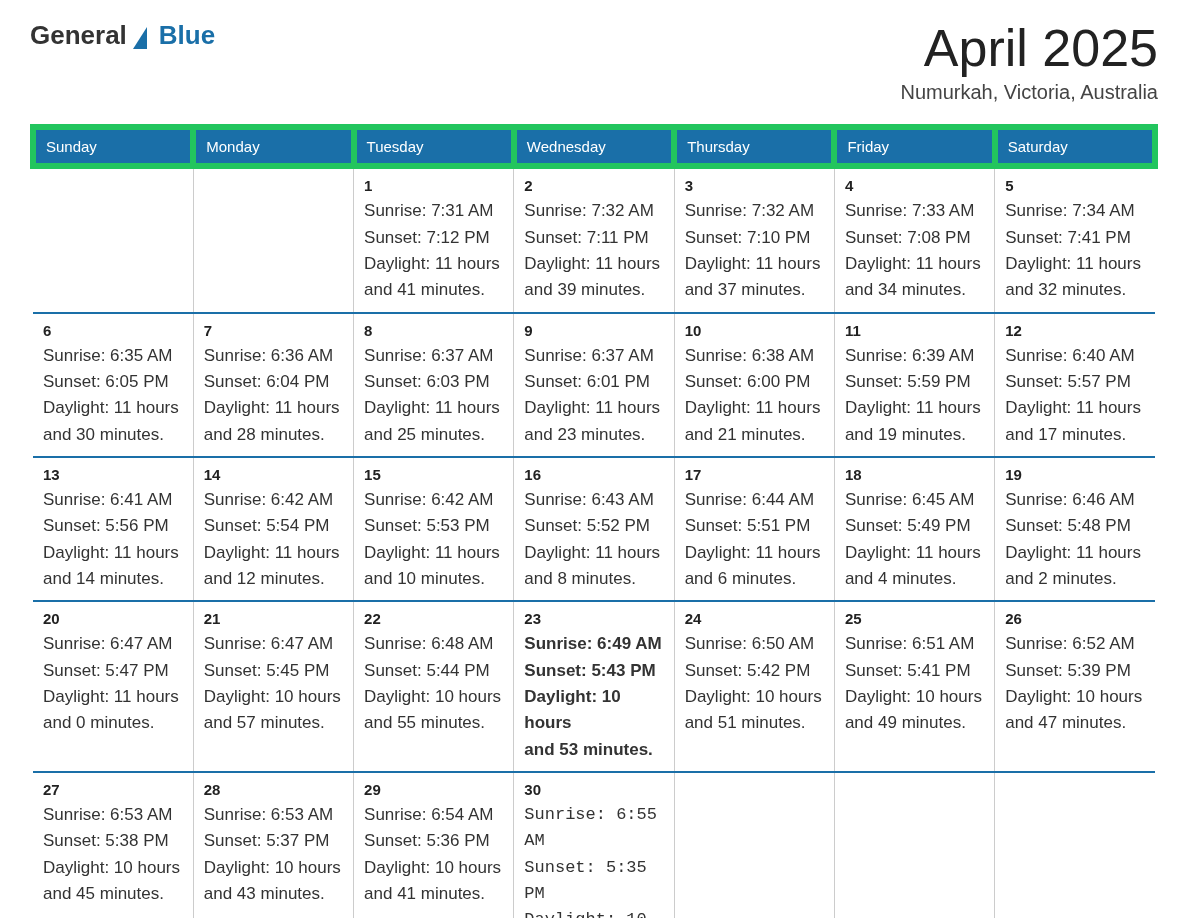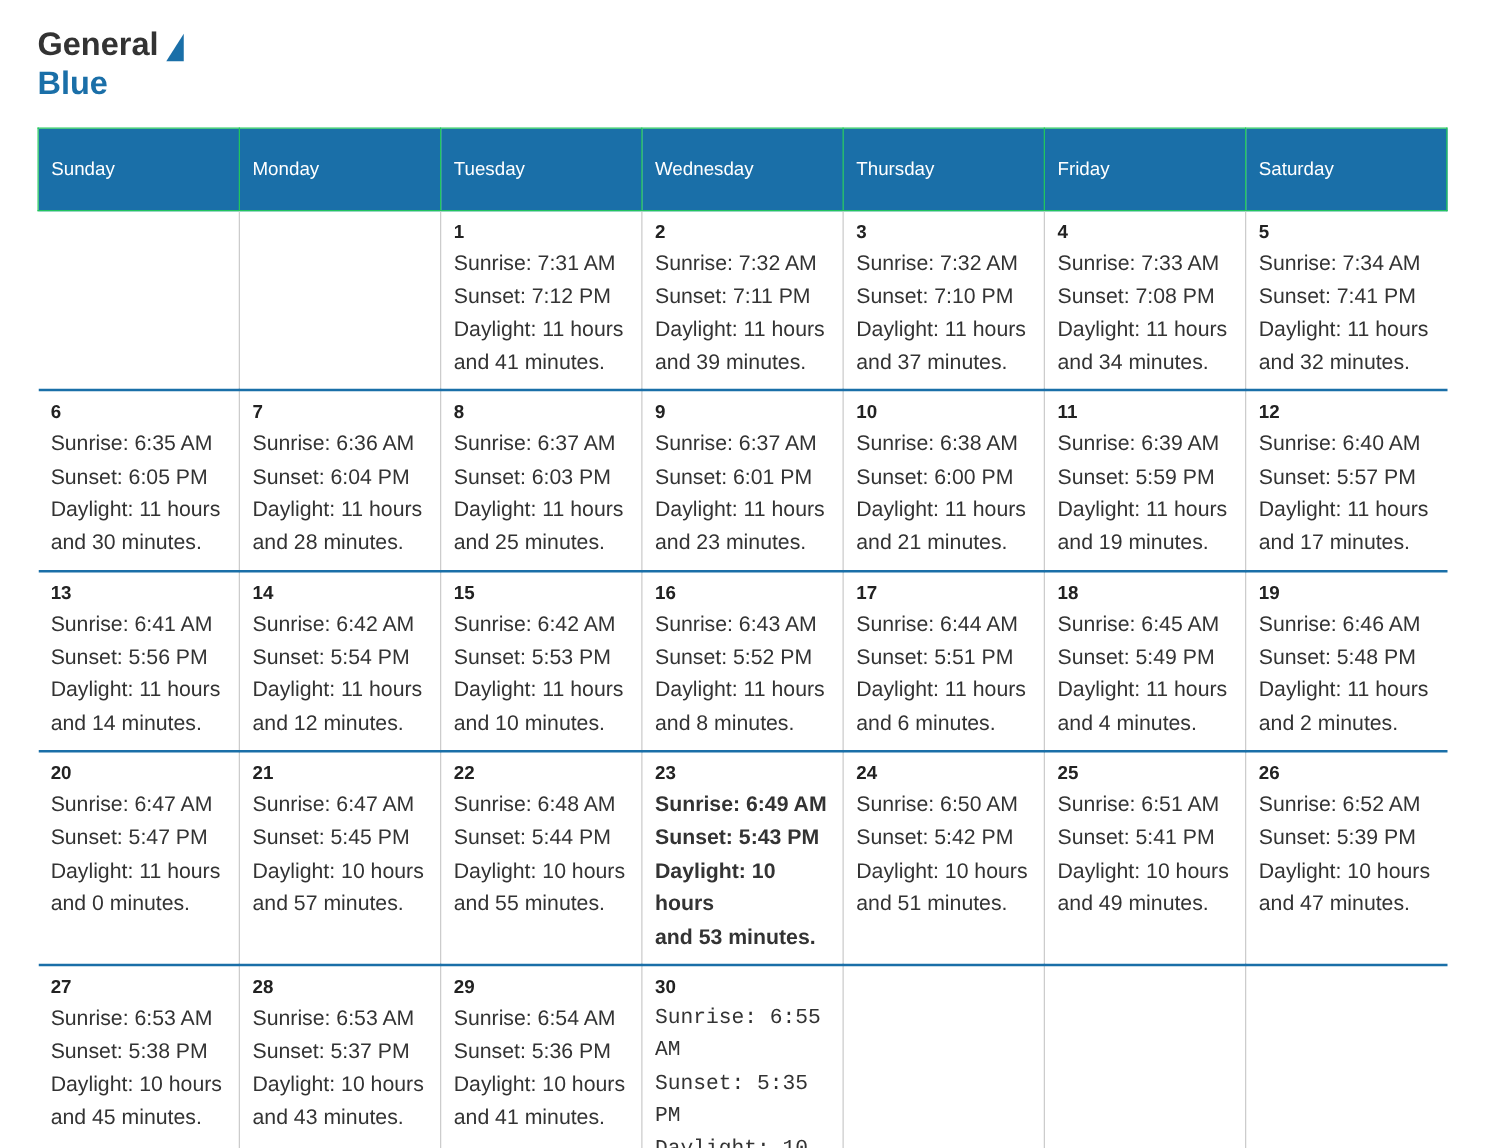--- a/index.html
+++ b/index.html
@@ -11,21 +11,21 @@
       min-height: 918px;
     }
     .header {
       display: flex;
       justify-content: space-between;
       align-items: flex-start;
       margin-bottom: 20px;
     }
     .logo {
       display: flex;
-      flex-direction: column;
+      flex-direction: row;
       align-items: flex-start;
     }
     .logo-top {
       display: flex;
       align-items: center;
       gap: 2px;
     }
     .logo-general {
       font-size: 26px;
       font-weight: bold;
@@ -36,21 +36,21 @@
       height: 0;
       border-left: 14px solid transparent;
       border-bottom: 22px solid #1a6fa8;
       margin-left: 4px;
       margin-top: 4px;
     }
     .logo-blue {
       font-size: 26px;
       font-weight: bold;
       color: #1a6fa8;
-      margin-left: 0;
+      margin-left: 12px;
     }
     .title-section {
       text-align: right;
     }
     .calendar-title {
       font-size: 52px;
       font-weight: normal;
       color: #222;
       line-height: 1.1;
     }
@@ -64,23 +64,23 @@
       border-collapse: collapse;
       table-layout: fixed;
     }
     thead tr {
       background-color: #1a6fa8;
     }
     thead th {
       color: #fff;
       font-size: 15px;
       font-weight: normal;
-      padding: 24px 10px;
+      padding: 8px 10px;
       text-align: left;
-      border: 1px solid #22c55e;
+      border: 6px solid #22c55e;
     }
     tbody tr {
       border-bottom: 2px solid #1a6fa8;
     }
     tbody td {
       vertical-align: top;
       padding: 8px 10px;
       font-size: 13px;
       color: #333;
       border-right: 1px solid #ccc;
@@ -104,20 +104,24 @@
 </head>
 <body>
 
 <div class="header">
   <div class="logo">
     <div class="logo-top">
       <span class="logo-general">General</span>
       <div class="logo-triangle"></div>
     </div>
     <span class="logo-blue">Blue</span>
+  </div>
+  <div class="title-section">
+    <div class="calendar-title">April 2025</div>
+    <div class="calendar-subtitle">Numurkah, Victoria, Australia</div>
   </div>
 </div>
 
 <table>
   <thead>
     <tr>
     <th>Sunday</th>
         <th>Monday</th>
         <th>Tuesday</th>
         <th>Wednesday</th>

